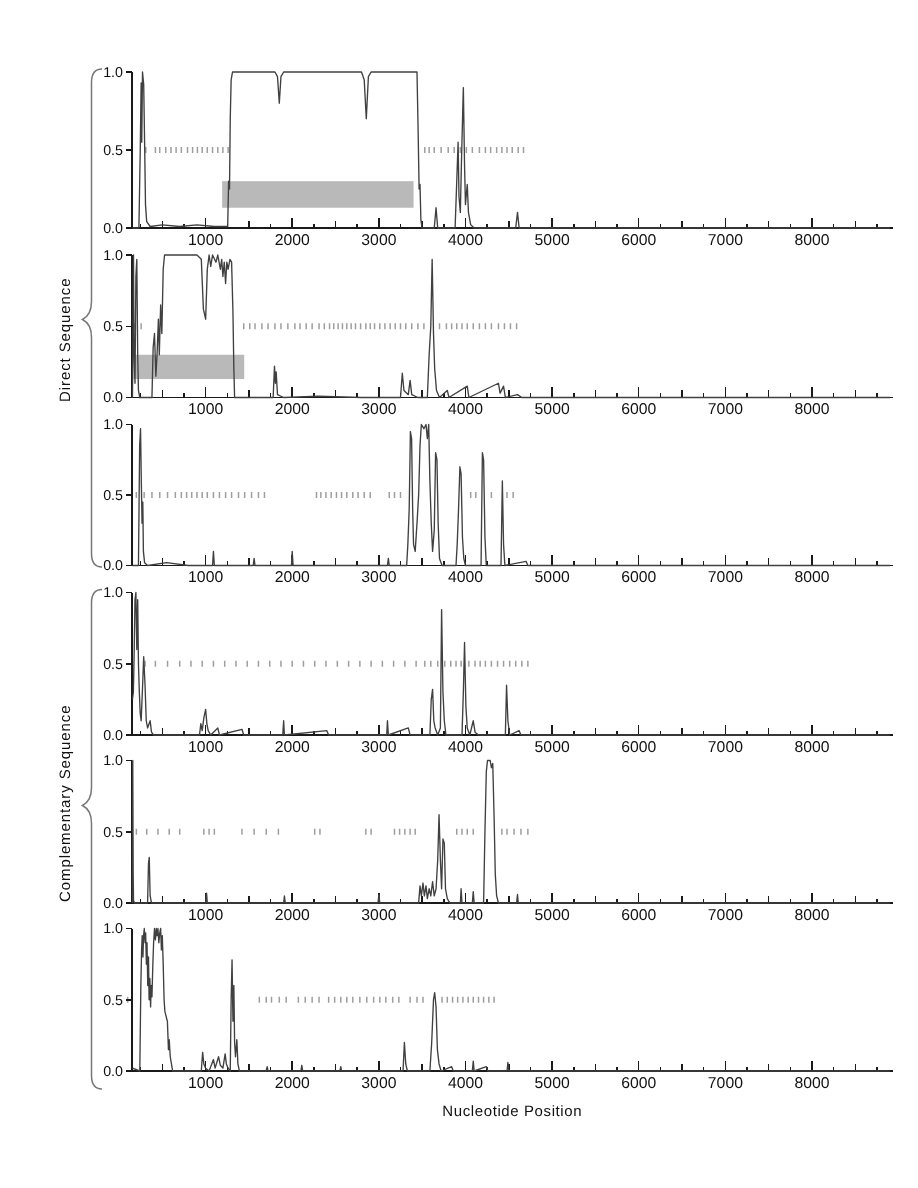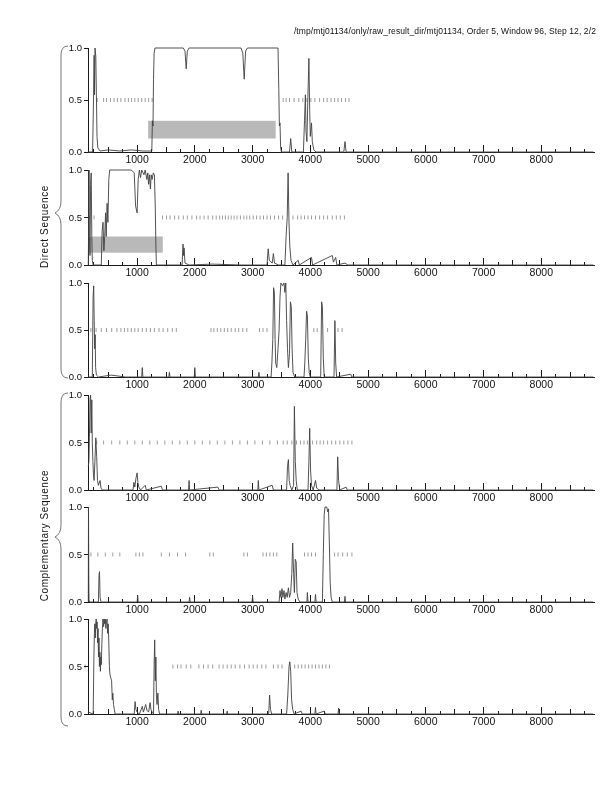--- a/index.html
+++ b/index.html
@@ -22,21 +22,20 @@
     font-size:10px;letter-spacing:0.4px;color:#111;
   }
   svg{position:absolute;left:0;top:0;}
   .svg-text{font-family:"Liberation Sans",sans-serif;}
 </style>
 </head>
 <body>
 
 <div class="page">
 
-  <div class="plot-title">/tmp/mtj01134/only/raw_result_dir/mtj01134, Order 5, Window 96, Step 12, 2/2</div>
 
   <svg id="braces" width="612" height="792" viewBox="0 0 612 792">
     <path d="M 68,46 Q 61,46 61,55 L 61,201 Q 61,210 55,213 Q 61,216 61,225 L 61,369 Q 61,378 68,378" fill="none" stroke="#777777" stroke-width="1"></path>
     <path d="M 68,393 Q 61,393 61,402 L 61,525 Q 61,534 55,537 Q 61,540 61,549 L 61,717 Q 61,726 68,726" fill="none" stroke="#777777" stroke-width="1"></path>
   </svg>
 
   <div class="rot-label rot-direct">Direct Sequence</div>
   <div class="rot-label rot-comp">Complementary Sequence</div>
 
   <svg id="plots" width="612" height="792" viewBox="0 0 612 792">
@@ -594,14 +593,15 @@
         <text x="252.6" y="725" text-anchor="middle" font-size="10.5" fill="#111" class="svg-text">3000</text>
         <text x="310.3" y="725" text-anchor="middle" font-size="10.5" fill="#111" class="svg-text">4000</text>
         <text x="368.1" y="725" text-anchor="middle" font-size="10.5" fill="#111" class="svg-text">5000</text>
         <text x="425.8" y="725" text-anchor="middle" font-size="10.5" fill="#111" class="svg-text">6000</text>
         <text x="483.6" y="725" text-anchor="middle" font-size="10.5" fill="#111" class="svg-text">7000</text>
         <text x="541.3" y="725" text-anchor="middle" font-size="10.5" fill="#111" class="svg-text">8000</text>
         <polyline points="88.3,712.1 93.2,714.0 93.9,657.0 94.4,633.3 94.8,623.8 95.3,638.0 95.7,623.8 96.2,619.0 96.7,628.5 97.1,621.9 97.6,642.8 98.0,628.5 98.5,657.0 99.0,638.0 99.4,666.5 99.9,652.3 100.4,671.3 100.8,657.0 101.3,664.6 101.9,642.8 102.4,628.5 103.0,619.0 103.6,626.6 104.2,619.0 104.7,623.8 105.3,619.0 105.9,628.5 106.5,621.9 107.1,619.0 107.6,633.3 108.2,623.8 108.8,642.8 109.4,666.5 109.9,674.1 110.8,677.9 111.6,680.8 112.3,699.8 112.8,693.1 113.5,704.5 114.3,709.3 115.1,714.0 134.2,714.0 135.1,701.6 135.9,709.3 137.1,712.1 139.4,714.0 142.3,706.4 143.4,712.1 145.7,704.5 146.9,710.2 148.6,712.1 150.1,702.6 150.9,709.3 152.1,712.1 153.5,714.0 154.1,666.5 154.7,639.9 155.3,680.8 155.9,657.0 156.4,695.0 157.0,704.5 157.9,693.1 158.6,709.3 159.6,714.0 177.5,714.0 178.1,711.1 178.7,714.0 200.6,714.0 201.2,710.2 201.8,714.0 226.6,714.0 227.2,711.1 227.7,714.0 268.7,714.0 269.6,695.0 270.5,709.3 271.6,714.0 286.6,714.0 287.8,695.0 289.0,666.5 289.8,661.8 290.7,671.3 291.6,699.8 292.7,709.3 294.1,714.0 301.1,711.1 302.2,714.0 314.9,714.0 315.5,707.4 316.1,714.0 324.2,711.1 325.3,714.0 338.0,714.0 338.6,708.3 339.2,714.0 593.3,714.0" fill="none" stroke="#404040" stroke-width="0.9" stroke-linejoin="round"></polyline>
       </g>
     </svg>
 
+  <div class="x-axis-title">Nucleotide Position</div>
 
 </div>
 
 </body></html>

